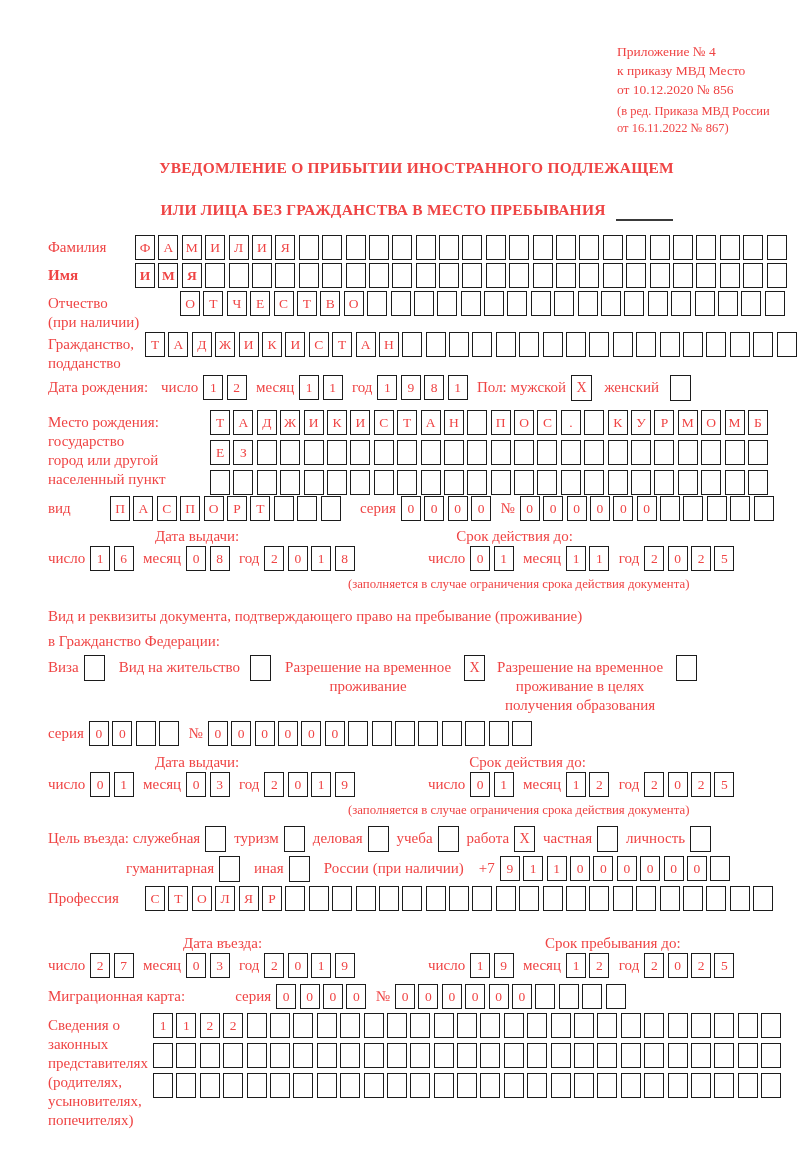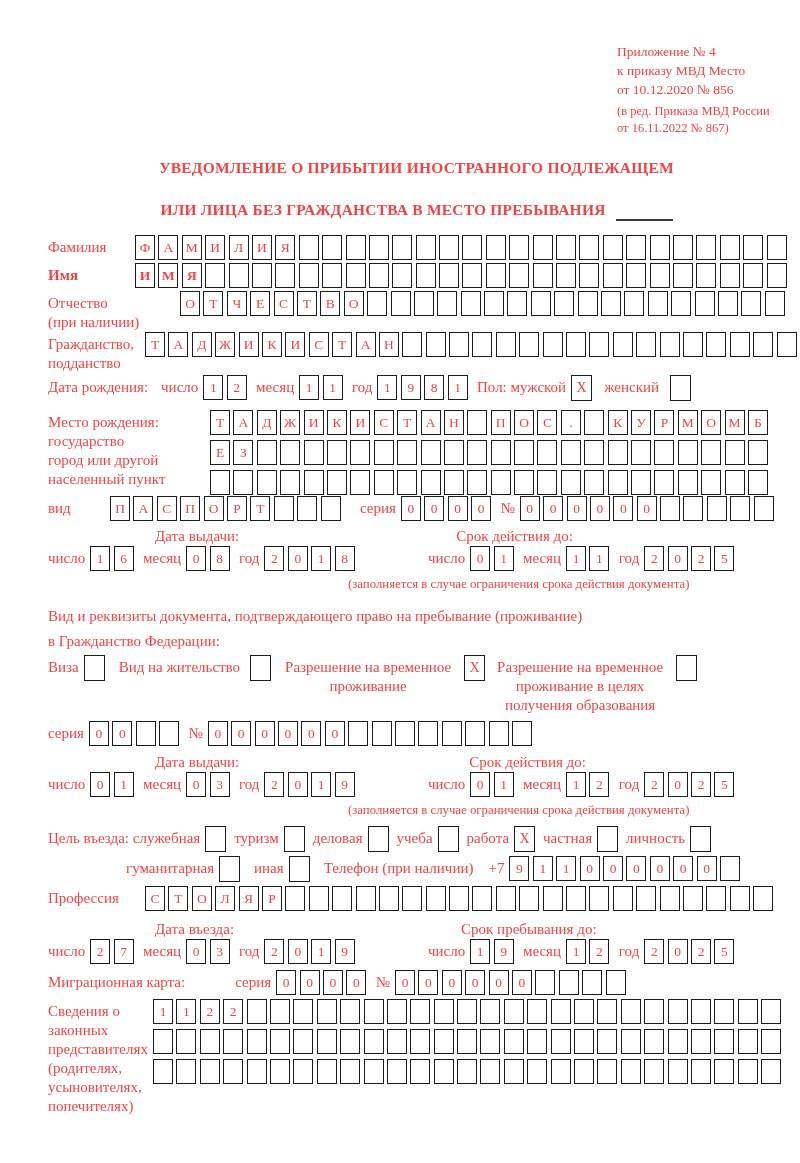--- a/index.html
+++ b/index.html
@@ -499,21 +499,21 @@
         <div class="lab">личность</div>
         <span class="cbox"></span>
       </div>
       <div class="line" style="margin-top: 4px; padding-left: 78px;">
         <div class="lab">гуманитарная</div>
         <span class="cbox"></span>
         <span class="spacer" style="flex: 0 0 14px;"></span>
         <div class="lab">иная</div>
         <span class="cbox"></span>
         <span class="spacer" style="flex: 0 0 14px;"></span>
-        <div class="lab">Телефон (при наличии)</div>
+        <div class="lab">России (при наличии)</div>
         <span class="spacer" style="flex: 0 0 10px;"></span>
         <div class="lab">+7</div>
         <div class="cells">
           <span class="cell">9</span>
           <span class="cell">1</span>
           <span class="cell">1</span>
           <span class="cell">0</span>
           <span class="cell">0</span>
           <span class="cell">0</span>
           <span class="cell">0</span>
@@ -547,21 +547,21 @@
           <span class="cell"></span>
           <span class="cell"></span>
           <span class="cell"></span>
           <span class="cell"></span>
           <span class="cell"></span>
           <span class="cell"></span>
           <span class="cell"></span>
           <span class="cell"></span>
         </div>
       </div>
-      <div class="line" style="margin-top: 6px;">
+      <div class="line" style="margin-top: 20px; gap: 28px;">
         <span class="spacer" style="flex: 0 0 107px;"></span>
         <div class="lab">Дата въезда:</div>
         <span class="spacer" style="flex: 0 0 222px;"></span>
         <div class="lab">Срок пребывания до:</div>
       </div>
       <div class="line" style="margin-top: 0px;">
         <div class="lab">число</div>
         <div class="cells">
           <span class="cell">2</span>
           <span class="cell">7</span>

